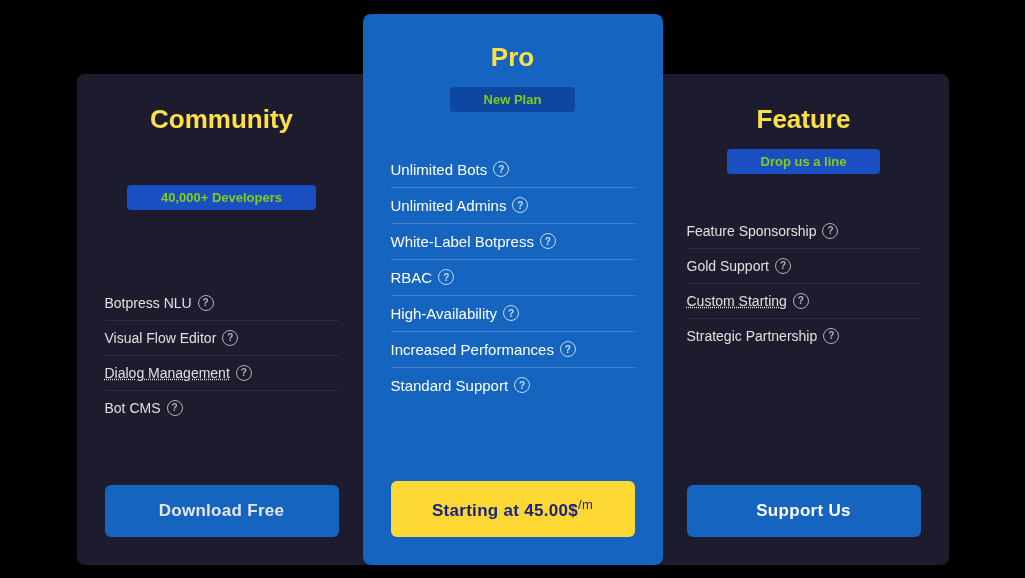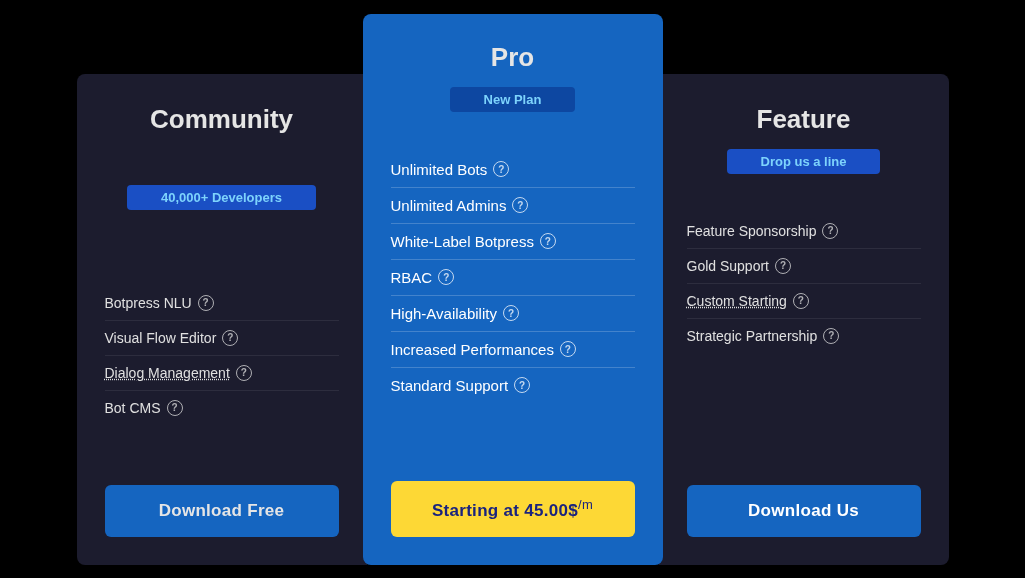--- a/index.html
+++ b/index.html
@@ -54,29 +54,29 @@
       background: #1c1c2e;
       margin-top: 60px;
       margin-left: -4px;
       z-index: 1;
       border-radius: 0 8px 8px 0;
     }
 
     .card-title {
       font-size: 26px;
       font-weight: 700;
-      color: #e5e5e5;
+      color: #fde047;
       text-align: center;
       margin-bottom: 14px;
     }
 
     .card-badge {
       display: inline-block;
       background: #1a4fc4;
-      color: #7dd3fc;
+      color: #84cc16;
       font-size: 13px;
       font-weight: 600;
       padding: 5px 34px;
       border-radius: 4px;
       text-align: center;
       margin: 0 auto 20px auto;
     }
 
     .card-pro .card-badge {
       background: #0d47a1;
@@ -257,16 +257,16 @@
       </li>
       <li>
         <span class="underlined">Custom Starting</span>
         <span class="info-icon">?</span>
       </li>
       <li>
         <span>Strategic Partnership</span>
         <span class="info-icon">?</span>
       </li>
     </ul>
-    <button class="cta-button cta-contact">Download Us</button>
+    <button class="cta-button cta-contact">Support Us</button>
   </div>
 
 </div>
 
 </body></html>

